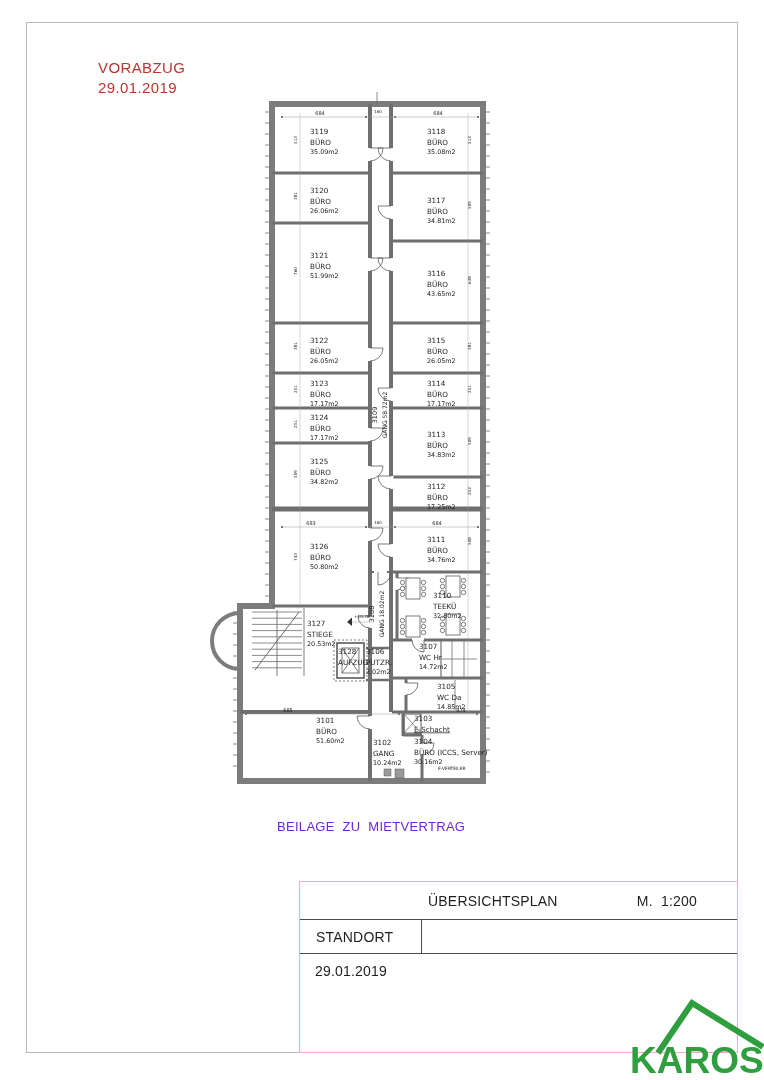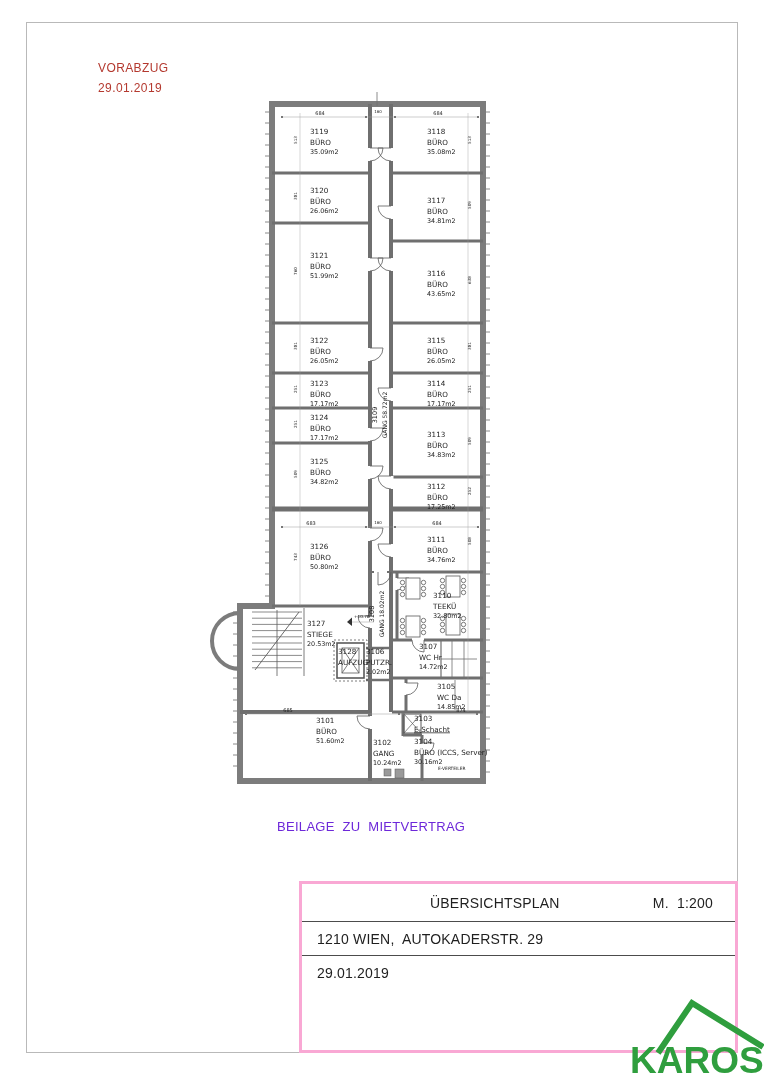--- a/index.html
+++ b/index.html
@@ -1,31 +1,31 @@
 <!DOCTYPE html>
 <html><head>
 <meta charset="utf-8">
 <style>
   html,body{margin:0;padding:0;background:#fff;}
   body{width:764px;height:1080px;position:relative;overflow:hidden;
        font-family:"Liberation Sans",sans-serif;color:#222;}
   .page-frame{position:absolute;left:26px;top:22px;width:712px;height:1031px;
        border:1px solid #b9b9b9;box-sizing:border-box;background:#fff;}
-  .stamp{position:absolute;left:98px;top:58px;font-size:12px;line-height:20px;
+  .stamp{position:absolute;left:98px;top:58px;font-size:15px;line-height:20px;
        letter-spacing:.4px;z-index:4;}
   .plan-svg{position:absolute;left:0;top:0;width:764px;height:1080px;z-index:1;}
   .plan-svg text{font-family:"DejaVu Sans",sans-serif;fill:#1c1c1c;}
   .notes{position:absolute;left:277px;top:764px;font-size:13px;line-height:25px;
        color:#6d28d9;white-space:pre;letter-spacing:.3px;z-index:2;}
   .titleblock{position:absolute;left:299px;top:881px;width:439px;height:172px;
-       box-sizing:border-box;border:3px solid #f9a8d4;font-size:14px;color:#1f1f1f;
+       box-sizing:border-box;border:1px solid #f9a8d4;font-size:14px;color:#1f1f1f;
        letter-spacing:.2px;z-index:2;background:transparent;}
   .tb-header{height:37px;border-bottom:1px solid #4c4c4c;display:flex;align-items:center;}
   .tb-title{margin-left:128px;white-space:pre;}
-  .tb-scale{margin-left:auto;margin-right:22px;white-space:pre;}
+  .tb-scale{margin-left:auto;margin-right:40px;white-space:pre;}
   .tb-row{height:33px;border-bottom:1px solid #4c4c4c;display:flex;align-items:stretch;}
   .tb-row:last-child{border-bottom:none;height:34px;}
   .tb-label{width:122px;border-right:1px solid #4c4c4c;display:flex;align-items:center;
        padding-left:16px;box-sizing:border-box;}
   .tb-value{flex:1;display:flex;align-items:center;padding-left:15px;white-space:pre;}
   .logo{position:absolute;left:0;top:0;width:764px;height:1080px;z-index:3;pointer-events:none;}
   .logo-text{position:absolute;left:630px;top:1040px;font-size:37px;font-weight:bold;
        letter-spacing:0;z-index:3;white-space:nowrap;}
 </style>
 </head>
@@ -427,21 +427,21 @@
 <div class="notes">
   <div>BEILAGE  ZU  MIETVERTRAG</div>
 </div>
 
 <div class="titleblock">
   <div class="tb-header">
     <span class="tb-title">ÜBERSICHTSPLAN</span>
     <span class="tb-scale">M.  1:200</span>
   </div>
   <div class="tb-row">
-    <div class="tb-value">1210 WIEN,  AUTOKADERSTR. 29</div>
+    <div class="tb-label">STANDORT</div>
   </div>
   <div class="tb-row">
     <div class="tb-value">29.01.2019</div>
   </div>
 </div>
 
 <svg class="logo" viewBox="0 0 764 1080" xmlns="http://www.w3.org/2000/svg">
   <polyline id="logo-roof" points="658,1053 692,1003 763,1047" fill="none" stroke-width="6" stroke-linejoin="miter" stroke="#2f9e3e"></polyline>
 </svg>
 <div class="logo-text" style="color: rgb(47, 158, 62);">KAROS</div>

